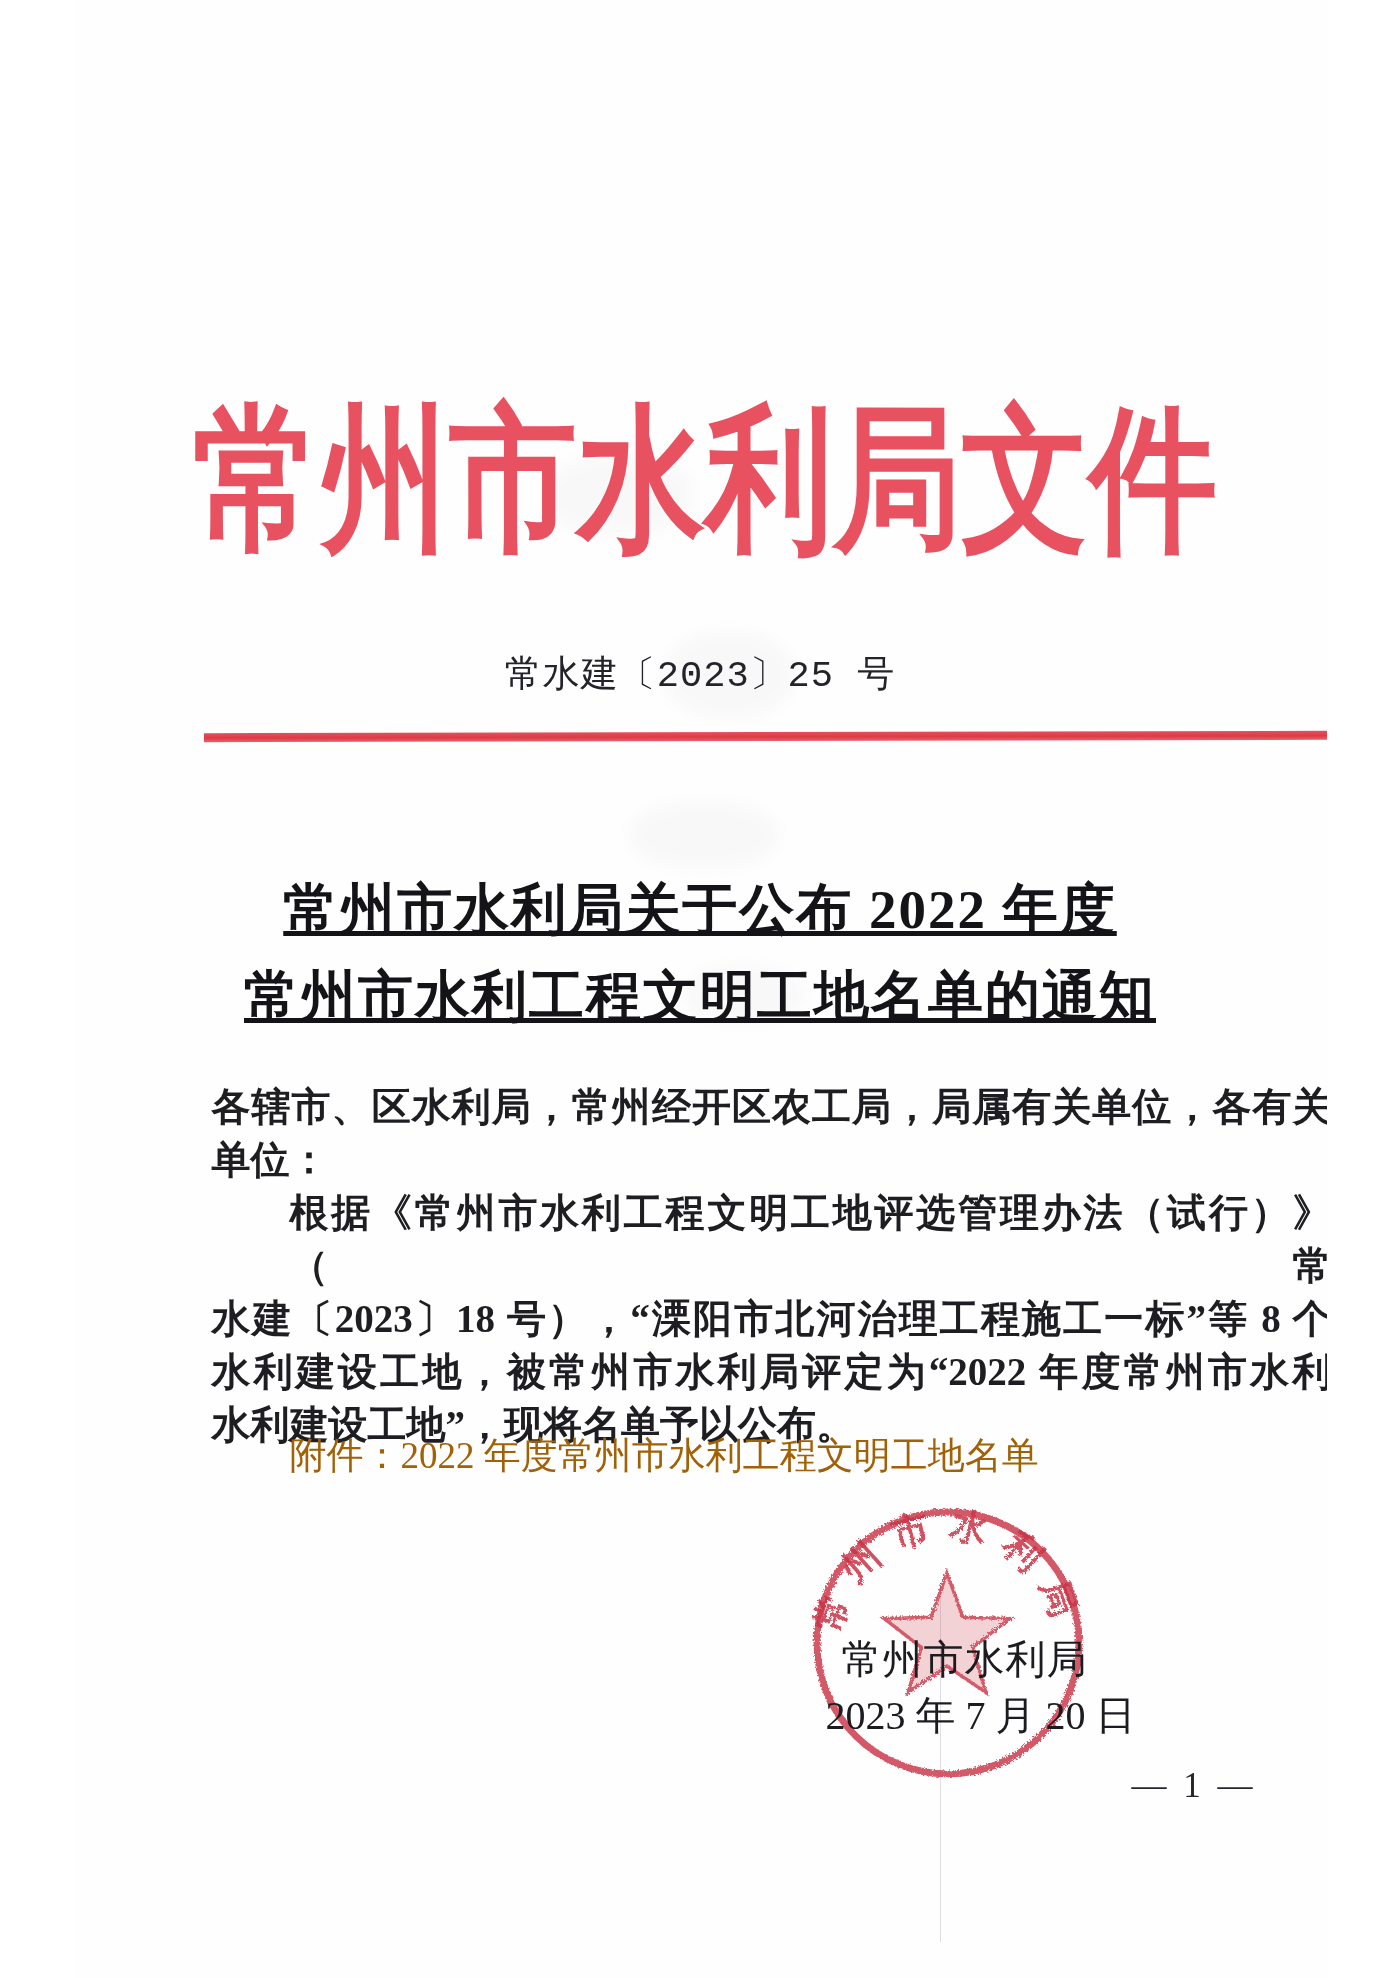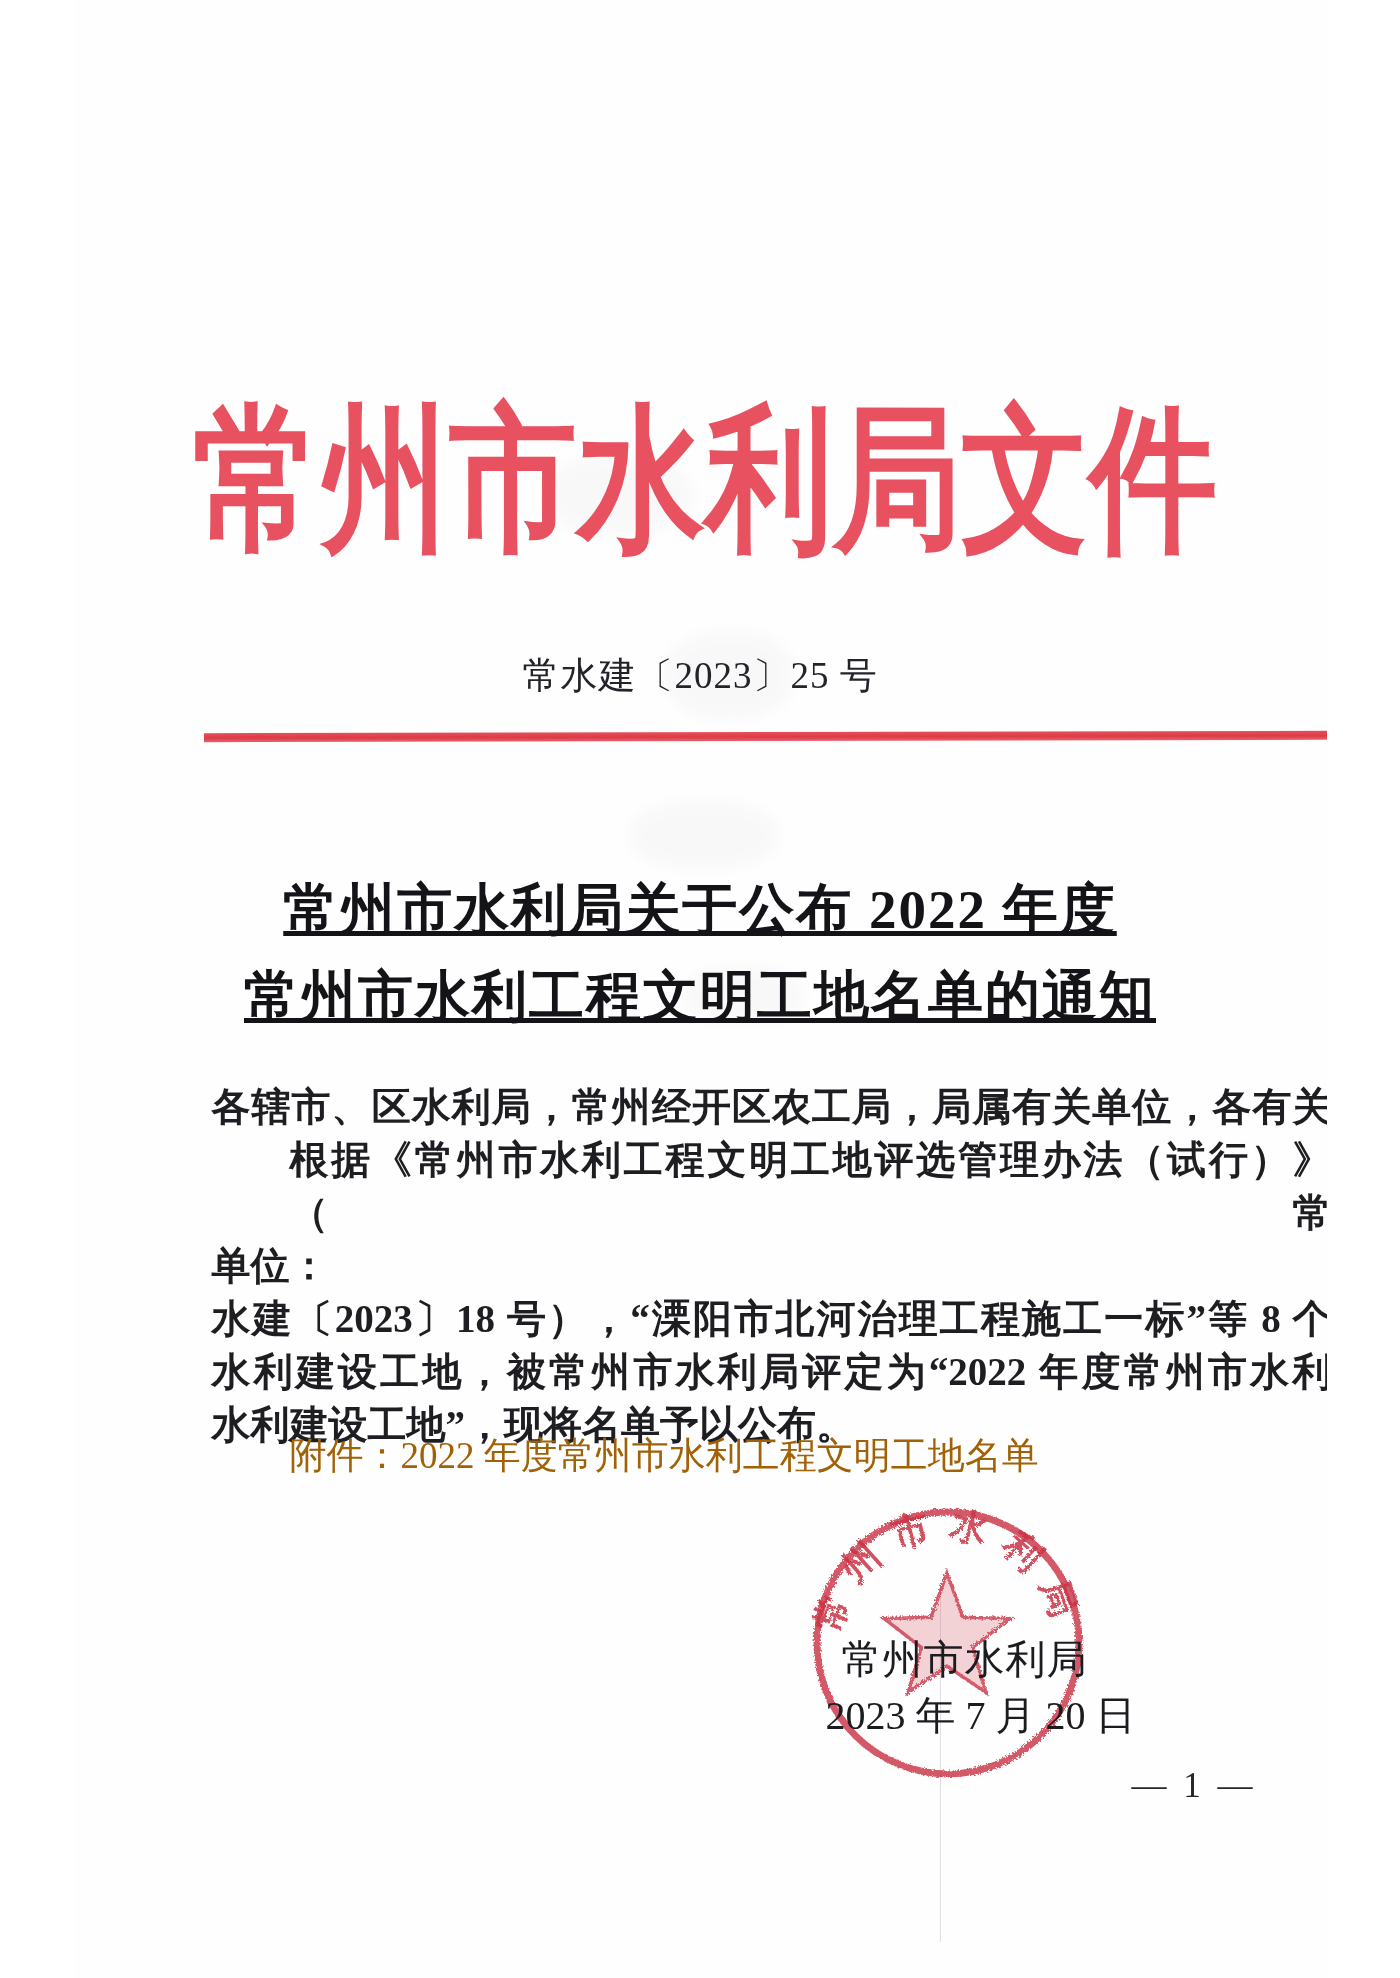--- a/index.html
+++ b/index.html
@@ -39,20 +39,21 @@
   .doc-number {
     position: absolute;
     top: 652px;
     left: 0;
     width: 100%;
     text-align: center;
     font-size: 37px;
     line-height: 48px;
     color: #23232a;
     letter-spacing: 1px;
+    font-family: Liberation Mono, monospace;
   }
 
   
   .red-rule {
     position: absolute;
     top: 732px;
     left: 130px;
     width: 1140px;
     height: 9px;
     background: linear-gradient(180deg, #e5505b 0%, #dd3b46 55%, #e8636d 100%);
@@ -193,22 +194,22 @@
 
   <div class="red-rule"></div>
 
   <div class="doc-title">
     <div>常州市水利局关于公布 2022 年度</div>
     <div>常州市水利工程文明工地名单的通知</div>
   </div>
 
   <div class="body-text">
     <div class="line fill">各辖市、区水利局，常州经开区农工局，局属有关单位，各有关</div>
+    <div class="line">单位：</div>
     <div class="line indent fill">根据《常州市水利工程文明工地评选管理办法（试行）》（常</div>
-    <div class="line">单位：</div>
     <div class="line fill">水建〔2023〕18 号），“溧阳市北河治理工程施工一标”等 8 个</div>
     <div class="line fill">水利建设工地，被常州市水利局评定为“2022 年度常州市水利</div>
     <div class="line">水利建设工地”，现将名单予以公布。</div>
   </div>
 
   <div class="attachment indent">附件：2022 年度常州市水利工程文明工地名单</div>
 
   <div class="fold-line"></div>
 
   <svg class="seal" viewBox="0 0 282 282">

